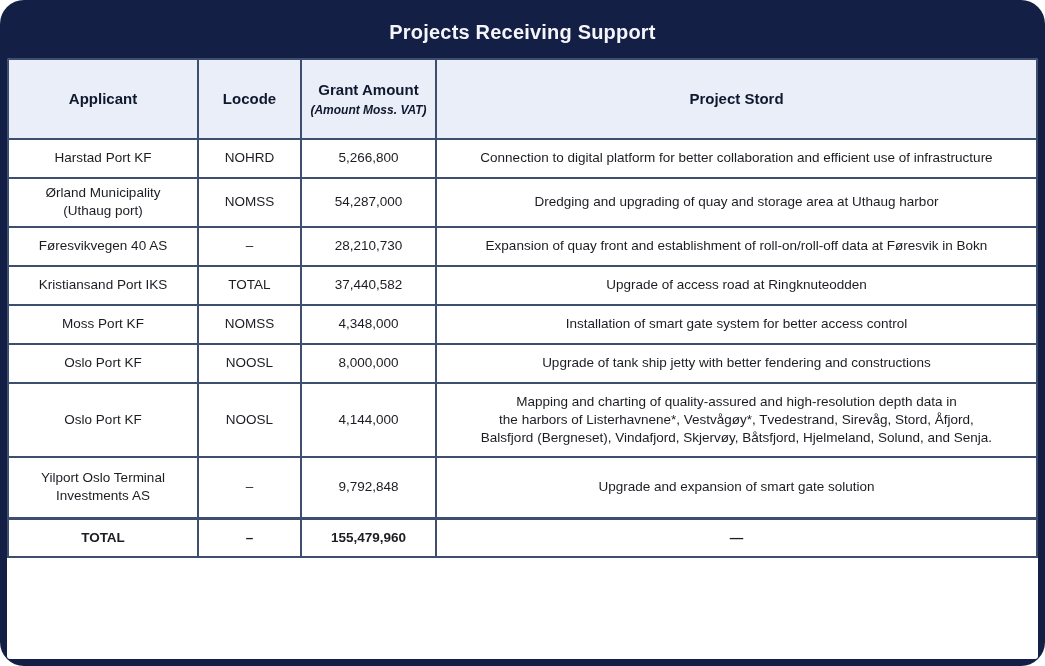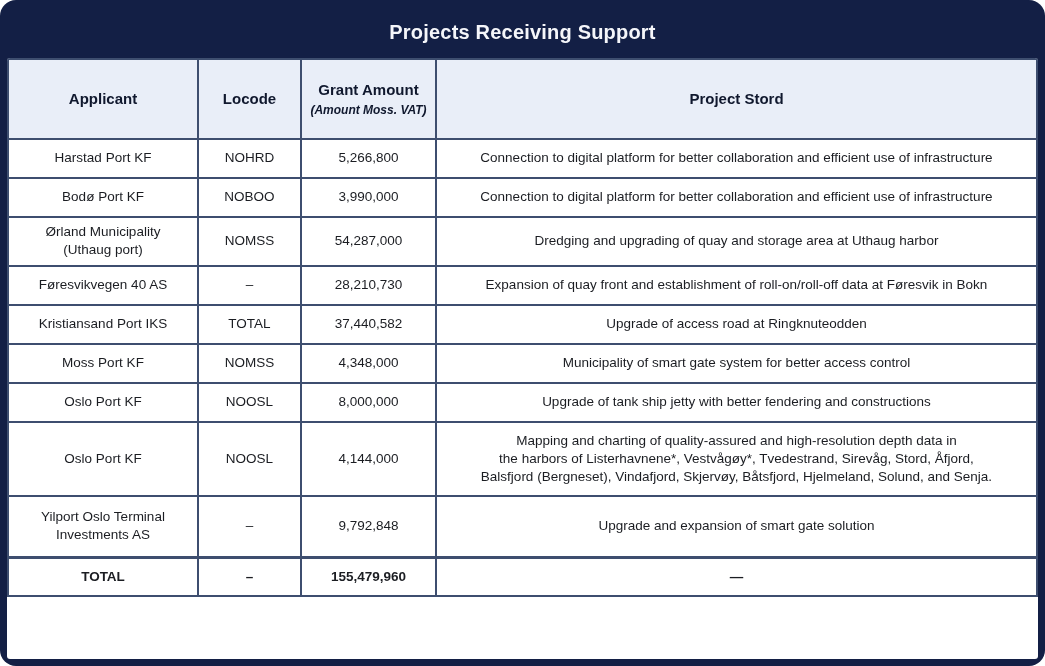--- a/index.html
+++ b/index.html
@@ -1,18 +1,18 @@
 <!DOCTYPE html>
 <html><head>
 <meta charset="utf-8">
 <style>
   html,body{margin:0;padding:0;background:#ffffff;font-family:"Liberation Sans",sans-serif;}
   .card{
     width:1045px;height:666px;box-sizing:border-box;
-    background:#131f45;border-radius:16px;padding:7px;
+    background:#131f45;border-radius:24px;padding:7px;
     display:flex;flex-direction:column;
   }
   .title-bar{
     height:51px;flex:0 0 51px;display:flex;align-items:center;justify-content:center;
   }
   .title-bar h1{
     margin:0;color:#f5f6fa;font-size:20px;font-weight:bold;letter-spacing:.2px;
   }
   .content{
     background:#ffffff;flex:1;display:flex;flex-direction:column;
@@ -66,26 +66,20 @@
           <th>Project Stord</th>
         </tr>
       </thead>
       <tbody>
         <tr class="r-normal">
           <td>Harstad Port KF</td>
           <td>NOHRD</td>
           <td>5,266,800</td>
           <td>Connection to digital platform for better collaboration and efficient use of infrastructure</td>
         </tr>
-        <tr class="r-normal">
-          <td>Bodø Port KF</td>
-          <td>NOBOO</td>
-          <td>3,990,000</td>
-          <td>Connection to digital platform for better collaboration and efficient use of infrastructure</td>
-        </tr>
         <tr class="r-two">
           <td>Ørland Municipality
 (Uthaug port)</td>
           <td>NOMSS</td>
           <td>54,287,000</td>
           <td>Dredging and upgrading of quay and storage area at Uthaug harbor</td>
         </tr>
         <tr class="r-normal">
           <td>Føresvikvegen 40 AS</td>
           <td>–</td>
@@ -95,21 +89,21 @@
         <tr class="r-normal">
           <td>Kristiansand Port IKS</td>
           <td>TOTAL</td>
           <td>37,440,582</td>
           <td>Upgrade of access road at Ringknuteodden</td>
         </tr>
         <tr class="r-normal">
           <td>Moss Port KF</td>
           <td>NOMSS</td>
           <td>4,348,000</td>
-          <td>Municipality of smart gate system for better access control</td>
+          <td>Installation of smart gate system for better access control</td>
         </tr>
         <tr class="r-normal">
           <td>Oslo Port KF</td>
           <td>NOOSL</td>
           <td>8,000,000</td>
           <td>Upgrade of tank ship jetty with better fendering and constructions</td>
         </tr>
         <tr class="r-tall">
           <td>Oslo Port KF</td>
           <td>NOOSL</td>

